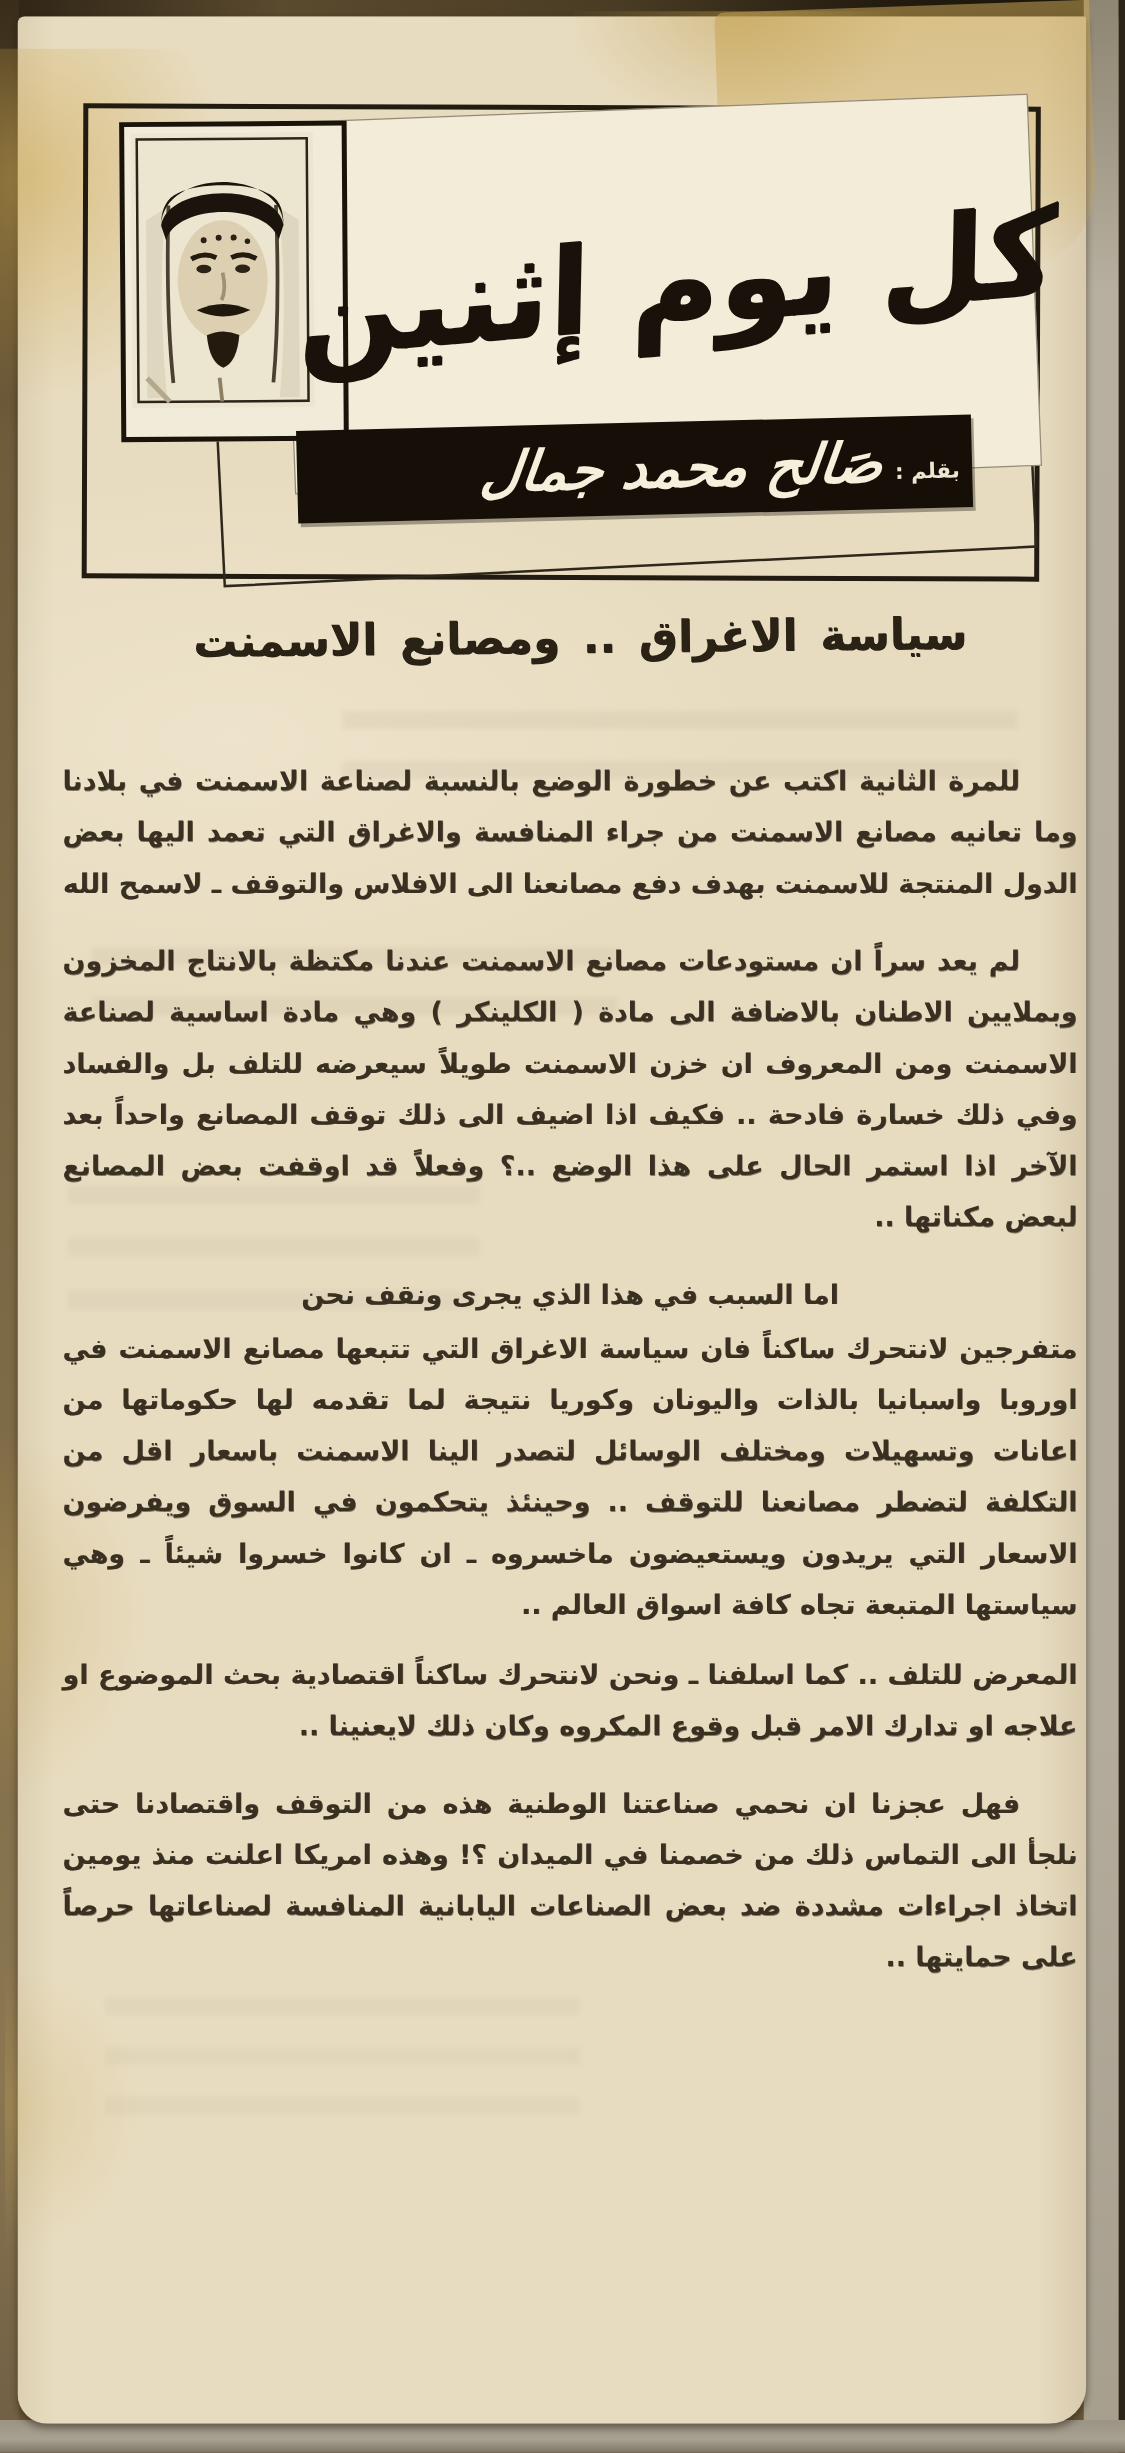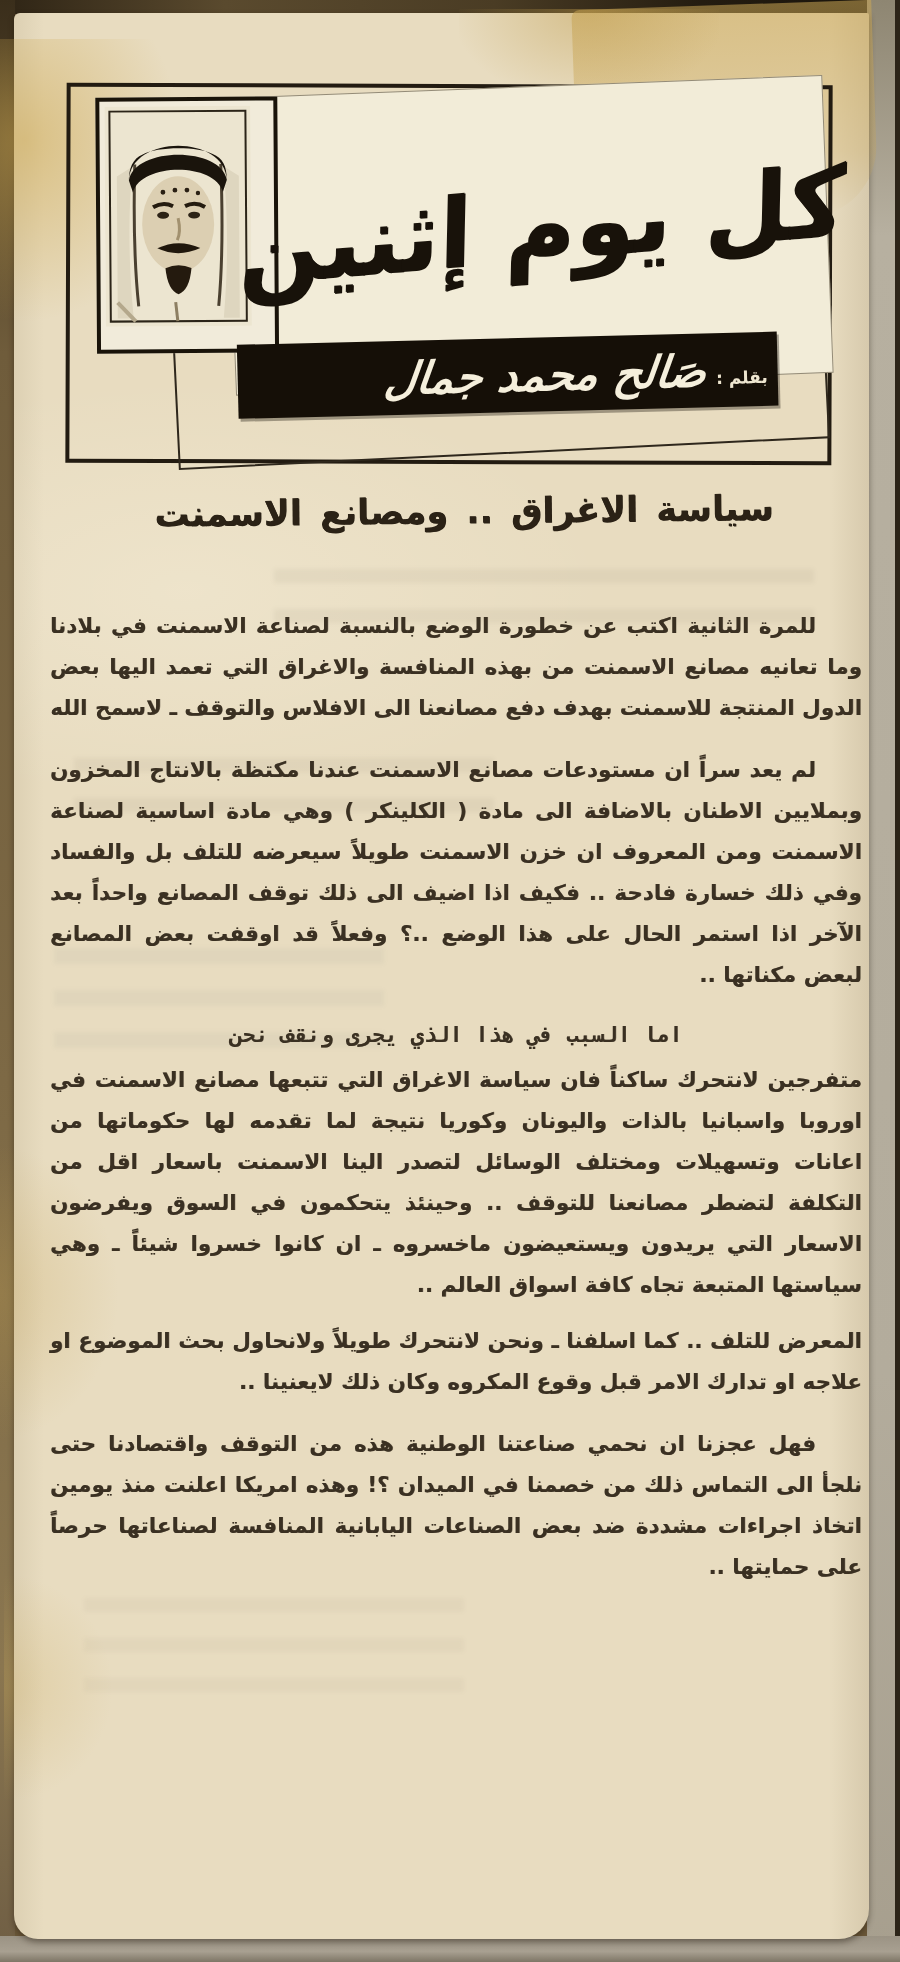--- a/index.html
+++ b/index.html
@@ -89,21 +89,21 @@
   
   .article{
     position:absolute;left:36px;top:592px;width:812px;
     direction:rtl;text-align:justify;
     font-size:21.5px;line-height:41px;font-weight:bold;color:#3a3022;
     text-shadow:.4px .4px 0 rgba(58,48,34,.55);
   }
   .article p{margin:0 0 21px 0;}
   .article p.indent{text-indent:46px;}
   .article p.flow{margin-top:-6px;}
-  .article p.center{text-align:center;text-indent:0;margin-bottom:8px;font-family:Liberation Mono, monospace;}
+  .article p.center{text-align:center;text-indent:0;margin-bottom:8px;}
 </style>
 </head>
 <body>
 
 <div class="scan">
   <div class="edge-top"></div>
   <div class="edge-left"></div>
   <div class="edge-right-gray"></div>
   <div class="edge-right-dark"></div>
   <div class="edge-bottom"></div>
@@ -163,21 +163,21 @@
 
       <div class="byline-band">
         <span class="byline-prefix">بقلم :</span>
         <span class="byline-name">صَالح محمد جمال</span>
       </div>
     </div>
 
     <div class="headline">سياسة الاغراق .. ومصانع الاسمنت</div>
 
     <div class="article">
-        <p class="indent">للمرة الثانية اكتب عن خطورة الوضع بالنسبة لصناعة الاسمنت في بلادنا وما تعانيه مصانع الاسمنت من بهذه المنافسة والاغراق التي تعمد اليها بعض الدول المنتجة للاسمنت بهدف دفع مصانعنا الى الافلاس والتوقف ـ لاسمح الله</p>
+        <p class="indent">للمرة الثانية اكتب عن خطورة الوضع بالنسبة لصناعة الاسمنت في بلادنا وما تعانيه مصانع الاسمنت من جراء المنافسة والاغراق التي تعمد اليها بعض الدول المنتجة للاسمنت بهدف دفع مصانعنا الى الافلاس والتوقف ـ لاسمح الله</p>
         <p class="indent">لم يعد سراً ان مستودعات مصانع الاسمنت عندنا مكتظة بالانتاج المخزون وبملايين الاطنان بالاضافة الى مادة ( الكلينكر ) وهي مادة اساسية لصناعة الاسمنت ومن المعروف ان خزن الاسمنت طويلاً سيعرضه للتلف بل والفساد وفي ذلك خسارة فادحة .. فكيف اذا اضيف الى ذلك توقف المصانع واحداً بعد الآخر اذا استمر الحال على هذا الوضع ..؟ وفعلاً قد اوقفت بعض المصانع لبعض مكناتها ..</p>
         <p class="center">اما السبب في هذا الذي يجرى ونقف نحن</p>
         <p class="flow">متفرجين لانتحرك ساكناً فان سياسة الاغراق التي تتبعها مصانع الاسمنت في اوروبا واسبانيا بالذات واليونان وكوريا نتيجة لما تقدمه لها حكوماتها من اعانات وتسهيلات ومختلف الوسائل لتصدر الينا الاسمنت باسعار اقل من التكلفة لتضطر مصانعنا للتوقف .. وحينئذ يتحكمون في السوق ويفرضون الاسعار التي يريدون ويستعيضون ماخسروه ـ ان كانوا خسروا شيئاً ـ وهي سياستها المتبعة تجاه كافة اسواق العالم ..</p>
-        <p class="flow">المعرض للتلف .. كما اسلفنا ـ ونحن لانتحرك طويلاً ولانحاول بحث الموضوع او علاجه او تدارك الامر قبل وقوع المكروه وكان ذلك لايعنينا ..</p>
+        <p class="flow">المعرض للتلف .. كما اسلفنا ـ ونحن لانتحرك ساكناً اقتصادية بحث الموضوع او علاجه او تدارك الامر قبل وقوع المكروه وكان ذلك لايعنينا ..</p>
         <p class="indent">فهل عجزنا ان نحمي صناعتنا الوطنية هذه من التوقف واقتصادنا حتى نلجأ الى التماس ذلك من خصمنا في الميدان ؟! وهذه امريكا اعلنت منذ يومين اتخاذ اجراءات مشددة ضد بعض الصناعات اليابانية المنافسة لصناعاتها حرصاً على حمايتها ..</p>
       </div>
   </div>
 </div>
 
 </body></html>

